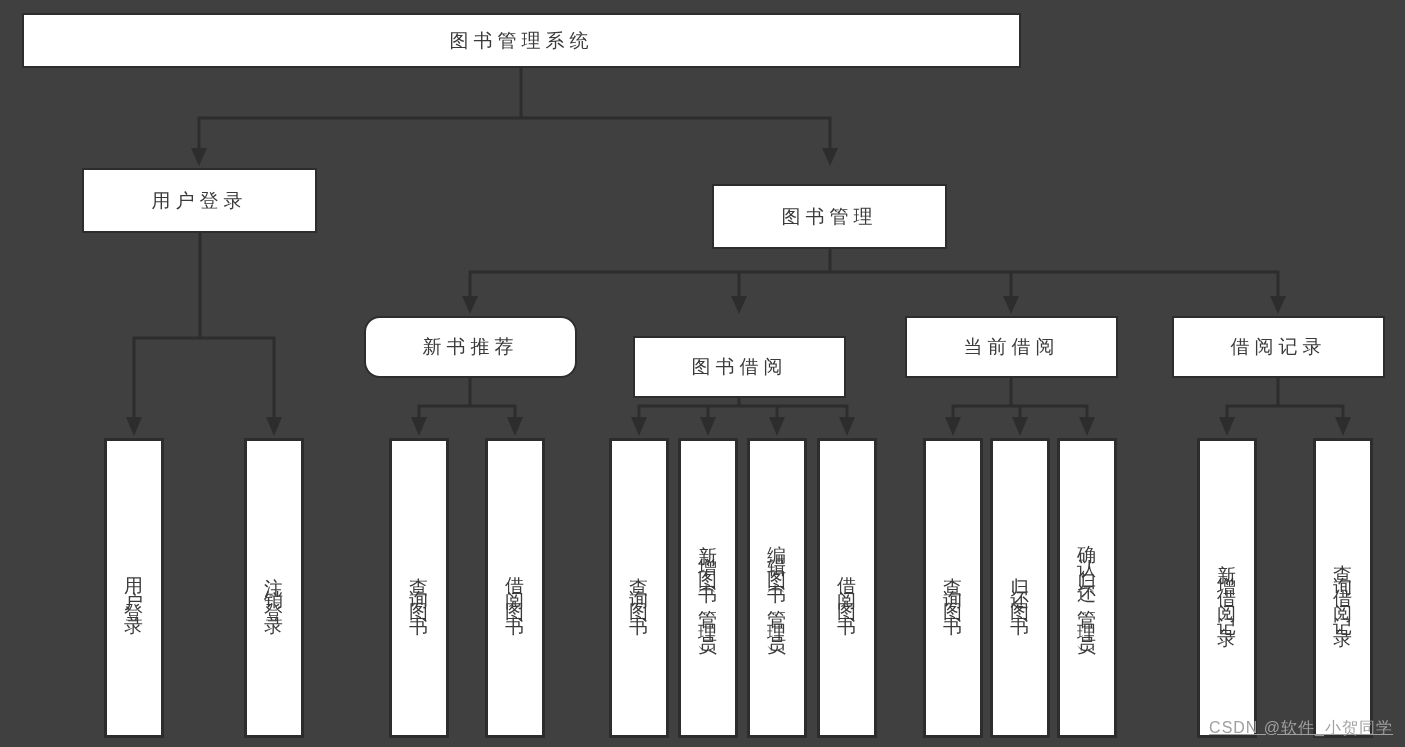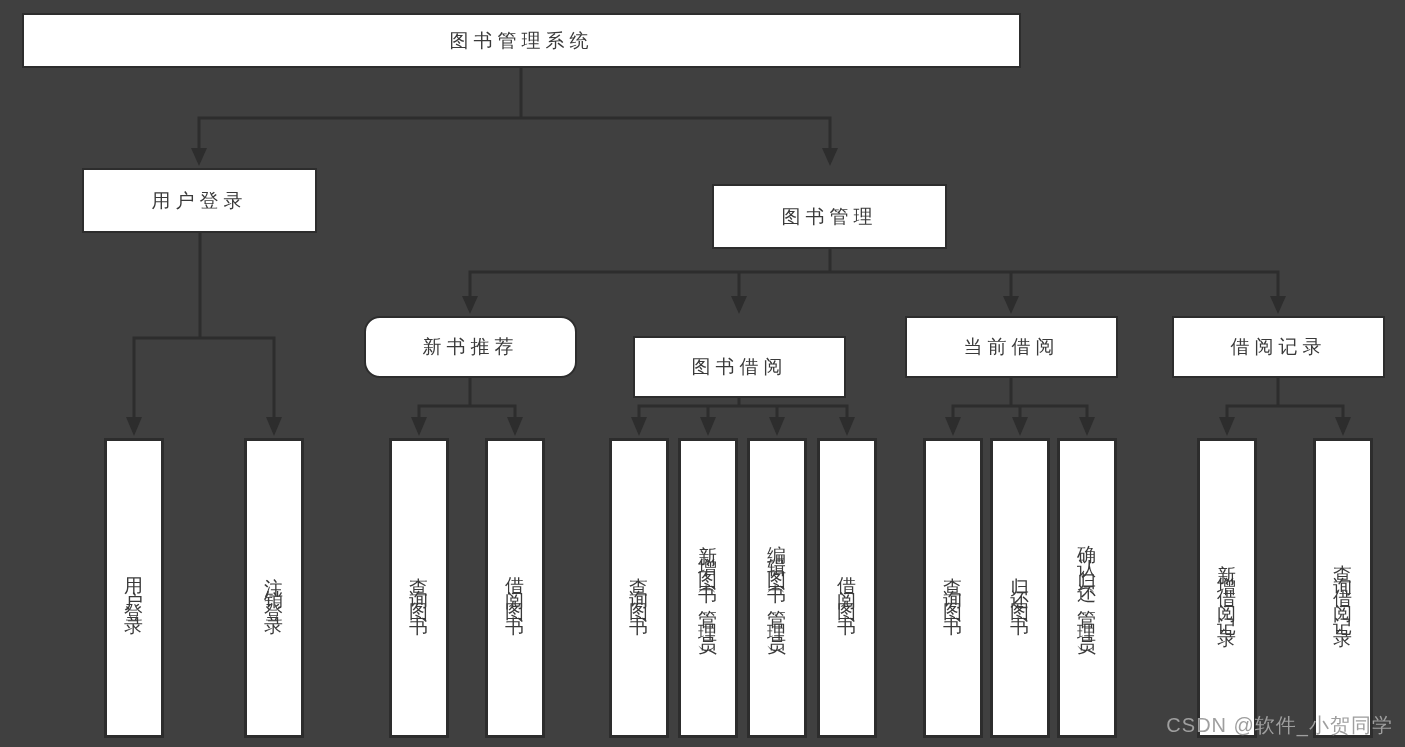--- a/index.html
+++ b/index.html
@@ -38,25 +38,26 @@
     writing-mode: vertical-rl;
     text-orientation: mixed;
     font-size: 19px;
     letter-spacing: 13px;
     line-height: 1;
   }
   .watermark {
     position: absolute;
     right: 12px;
     bottom: 8px;
-    font-size: 20px;
+    font-size: 16px;
     letter-spacing: 1px;
     color: #9f9f9f;
     z-index: 5;
     white-space: nowrap;
+    text-decoration: underline;
   }
 </style>
 </head>
 <body>
 
 <div class="stage">
 
   <svg class="connectors" viewBox="0 0 1405 747" xmlns="http://www.w3.org/2000/svg">
     <g stroke="#2d2d2d" stroke-width="3" fill="none">
 

